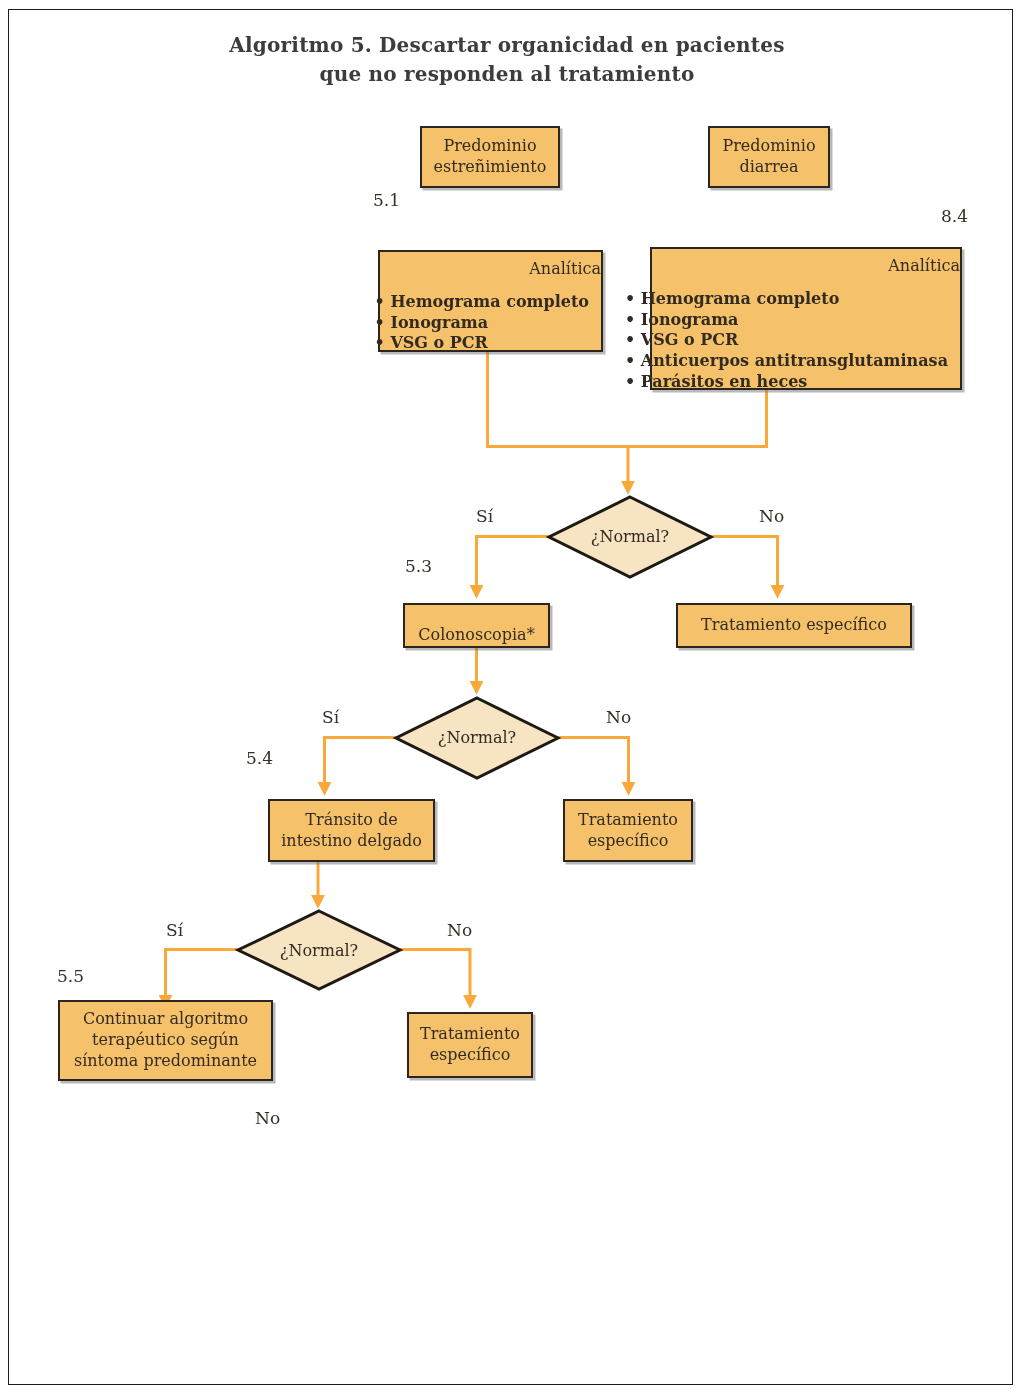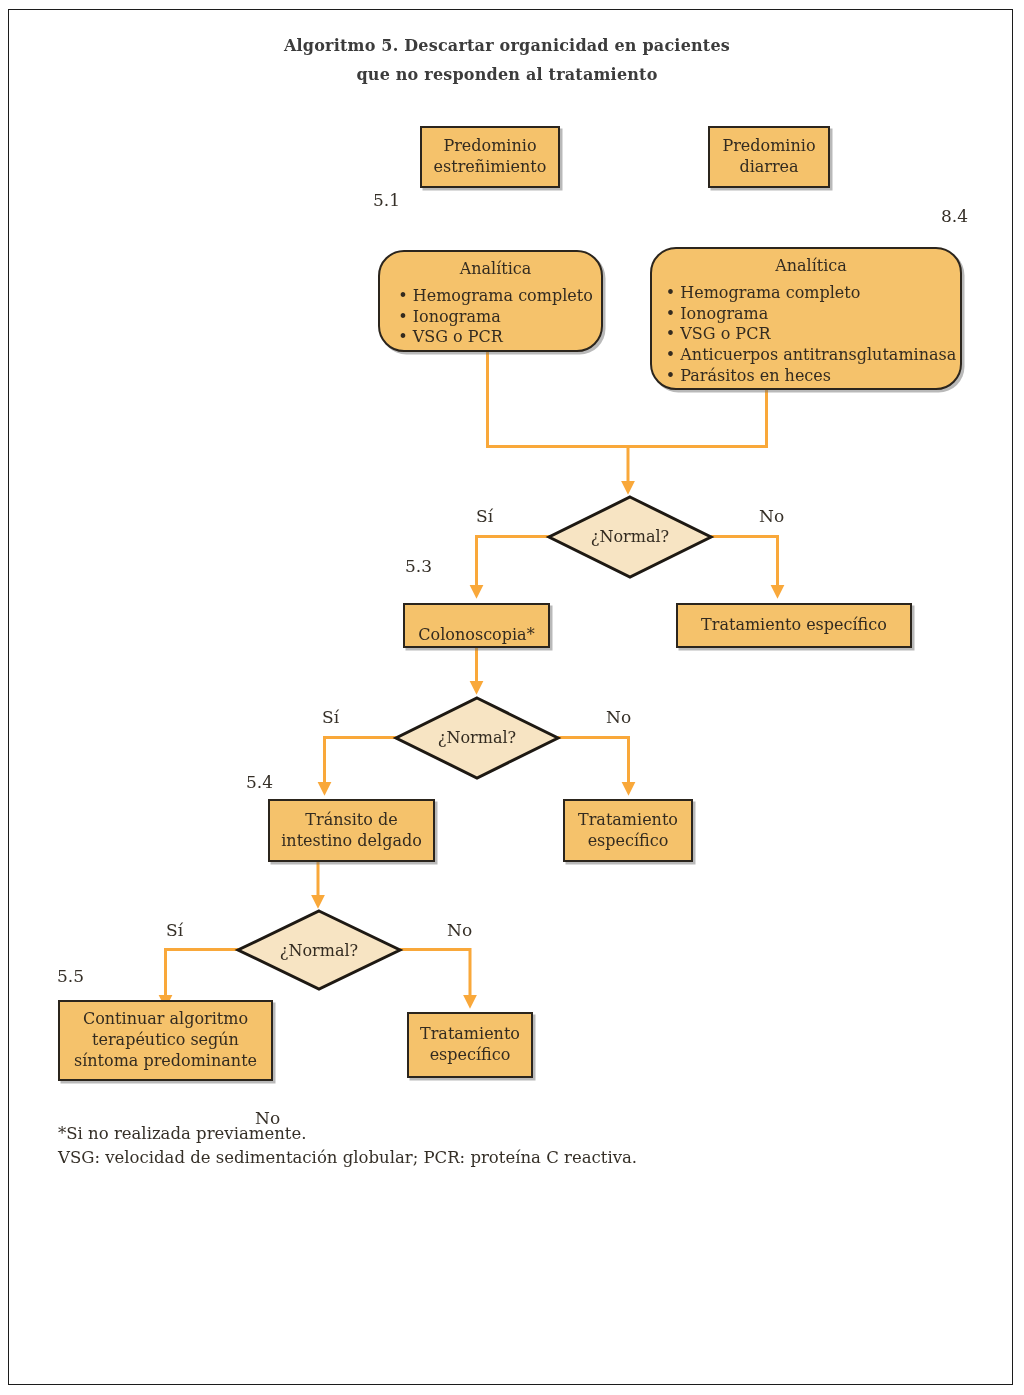--- a/index.html
+++ b/index.html
@@ -6,38 +6,38 @@
   #canvas{
     position:relative; width:1024px; height:1395px; background:#ffffff;
     font-family:"DejaVu Serif", serif; color:#332b20; overflow:hidden;
   }
   .frame{
     position:absolute; left:8px; top:9px; width:1005px; height:1376px;
     border:1.6px solid #1c1c1c; box-sizing:border-box; pointer-events:none;
   }
   .title{
     position:absolute; left:0; top:31px; width:1014px; text-align:center;
-    font-weight:bold; font-size:16px; line-height:29px; color:#3c3c3c;
+    font-weight:bold; font-size:20px; line-height:29px; color:#3c3c3c;
     letter-spacing:.2px;
   }
   svg.wires{ position:absolute; left:0; top:0; z-index:1; }
   .connector{ stroke:var(--connector); stroke-width:3; fill:none; }
   .diamond{ fill:var(--diamond_fill); stroke:#1e1913; stroke-width:3; }
   .arrowhead{ fill:var(--connector); }
   .box{
     position:absolute; background:var(--box_fill); border:2px solid #2b251d;
     box-shadow:2.5px 2.5px 0 rgba(115,115,115,.5);
     box-sizing:border-box; z-index:2;
     display:flex; flex-direction:column; align-items:center; justify-content:center;
     text-align:center; font-size:16px; line-height:1.3;
   }
   .box .ln{ display:block; }
-  .analitica{ justify-content:flex-start; align-items:center; text-align:left; padding:7px 0 4px 10px;border-radius:26px; }
+  .analitica{ justify-content:flex-start; align-items:flex-end; text-align:left; padding:7px 0 4px 10px; }
   .analitica .box-title{ text-align:center; display:block; }
-  .analitica ul{ margin:6px; padding:0; list-style:none; }
+  .analitica ul{ margin:12px; padding:0; list-style:none;font-weight:bold; }
   .analitica li{ white-space:nowrap; }
   .analitica li::before{ content:"\2022\00A0"; }
   .dtext{
     position:absolute; z-index:2; text-align:center; font-size:16px; color:#332b20;
   }
   .lbl{ position:absolute; z-index:2; font-size:17px; color:#352f27; white-space:nowrap; }
   .footnotes{ position:absolute; left:58px; top:1122px; z-index:2; font-size:16.5px; line-height:24px; color:#352f27; }
 </style>
 </head>
 <body>
@@ -84,21 +84,21 @@
     <span class="ln">estreñimiento</span>
   </div>
   <div class="box" style="left:708px; top:126px; width:122px; height:62px;">
     <span class="ln">Predominio</span>
     <span class="ln">diarrea</span>
   </div>
 
   <span class="lbl" style="left:373px; top:190px;">5.1</span>
   <span class="lbl" style="left:941px; top:206px;">8.4</span>
   <span class="lbl" style="left:405px; top:556px;">5.3</span>
-  <span class="lbl" style="left:246px; top:772px;">5.4</span>
+  <span class="lbl" style="left:246px; top:748px;">5.4</span>
   <span class="lbl" style="left:57px; top:966px;">5.5</span>
 
   <div class="box analitica" style="left:378px; top:250px; width:225px; height:102px;">
     <span class="box-title">Analítica</span>
     <ul>
       <li>Hemograma completo</li>
       <li>Ionograma</li>
       <li>VSG o PCR</li>
     </ul>
   </div>
@@ -146,18 +146,14 @@
     <span class="ln">terapéutico según</span>
     <span class="ln">síntoma predominante</span>
   </div>
   <div class="box" style="left:407px; top:1012px; width:126px; height:66px;">
     <span class="ln">Tratamiento</span>
     <span class="ln">específico</span>
   </div>
 
   <span class="lbl" style="left:255px; top:1108px;">No</span>
 
-  <div class="footnotes">
-    <div>*Si no realizada previamente.</div>
-    <div>VSG: velocidad de sedimentación globular; PCR: proteína C reactiva.</div>
-  </div>
 
 </div>
 
 </body></html>

